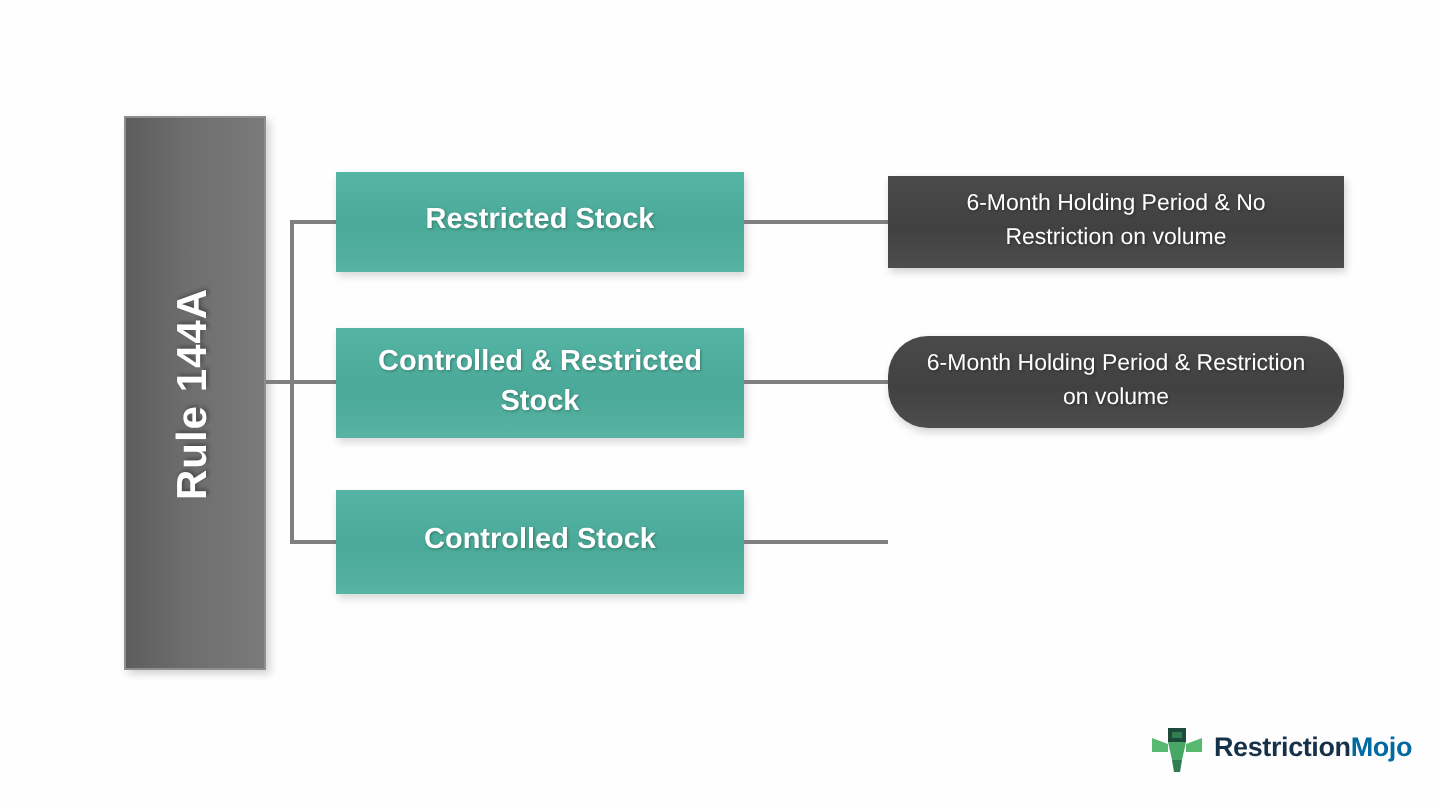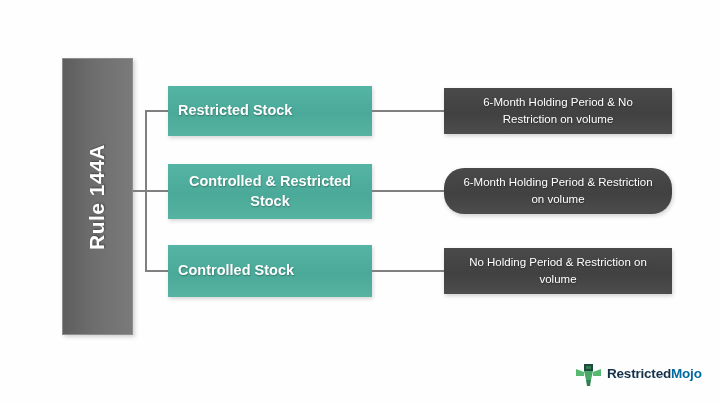--- a/index.html
+++ b/index.html
@@ -46,20 +46,21 @@
   
   .mid-box {
     position: absolute;
     left: 168px;
     width: 204px;
     background: linear-gradient(to bottom, #55b5a4 0%, #4aa998 55%, #57b3a2 100%);
     box-shadow: 1px 2px 4px rgba(0,0,0,0.16);
     box-sizing: border-box;
     display: flex;
     align-items: center;
+    justify-content: center;
     text-align: center;
     padding: 4px 10px;
   }
   .mid-label {
     color: #ffffff;
     font-size: 14.5px;
     font-weight: bold;
     line-height: 1.35;
     text-shadow: 0.5px 0.5px 1.5px rgba(0,0,0,0.3);
   }
@@ -150,37 +151,34 @@
   <div class="conn conn-h" style="left:372px; top:110px; width:72px;"></div>
   <div class="conn conn-h" style="left:372px; top:190px; width:72px;"></div>
   <div class="conn conn-h" style="left:372px; top:270px; width:72px;"></div>
 
   <div class="end-box" style="top:88px; height:46px;">
     <span class="end-label">6-Month Holding Period &amp; No Restriction on volume</span>
   </div>
   <div class="end-box" style="top:168px; height:46px;border-radius:20px;">
     <span class="end-label">6-Month Holding Period &amp; Restriction on volume</span>
   </div>
-  <div class="end-box" style="top:248px; height:46px;">
-    <span class="end-label">No Holding Period &amp; Restriction on volume</span>
-  </div>
 
   <div class="logo">
     <span class="logo-mark">
       <svg width="27" height="28" viewBox="0 0 27 28" xmlns="http://www.w3.org/2000/svg">
 
         <path d="M1 9 L9 12 L9 16 L1 16 Z" fill="#57b96f"></path>
 
         <path d="M26 9 L18 12 L18 16 L26 16 Z" fill="#57b96f"></path>
 
         <rect x="9" y="4" width="9" height="7" fill="#1d4a3a"></rect>
 
         <path d="M9 11 L18 11 L16 20 L11 20 Z" fill="#46a864"></path>
 
         <path d="M11 20 L16 20 L15 26 L12 26 Z" fill="#2f7d51"></path>
 
         <rect x="11" y="6" width="5" height="3" fill="#2f7d51"></rect>
       </svg>
     </span>
-    <span class="logo-text"><span class="w1">Restricted</span><span class="w2">Mojo</span></span>
+    <span class="logo-text"><span class="w1">Restriction</span><span class="w2">Mojo</span></span>
   </div>
 
 </div>
 
 </body></html>

